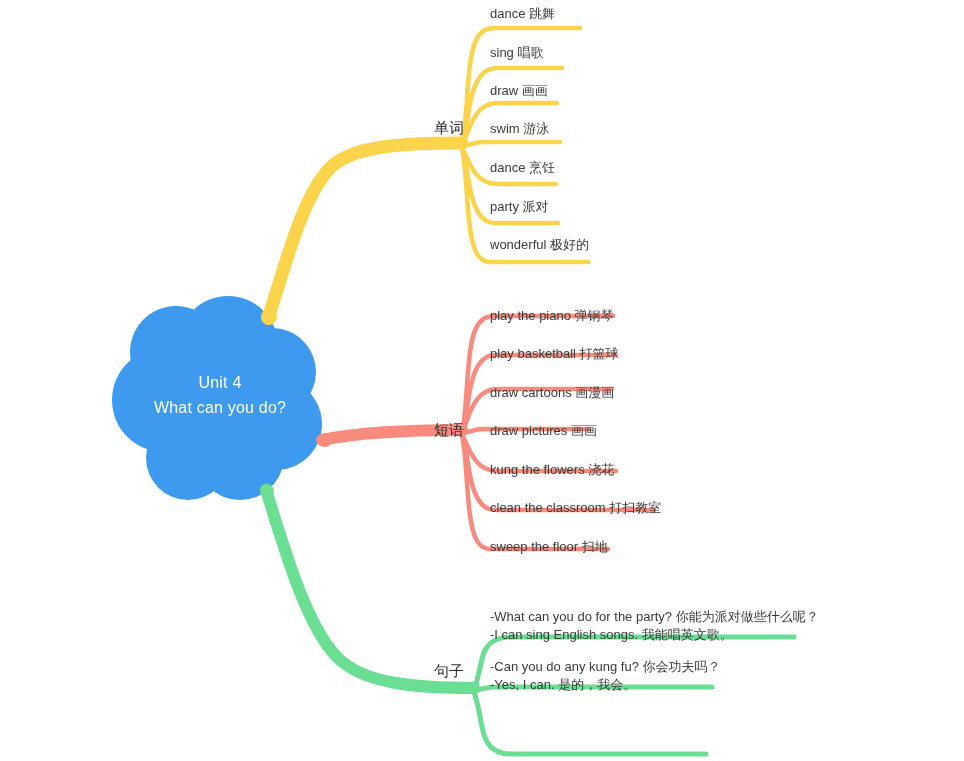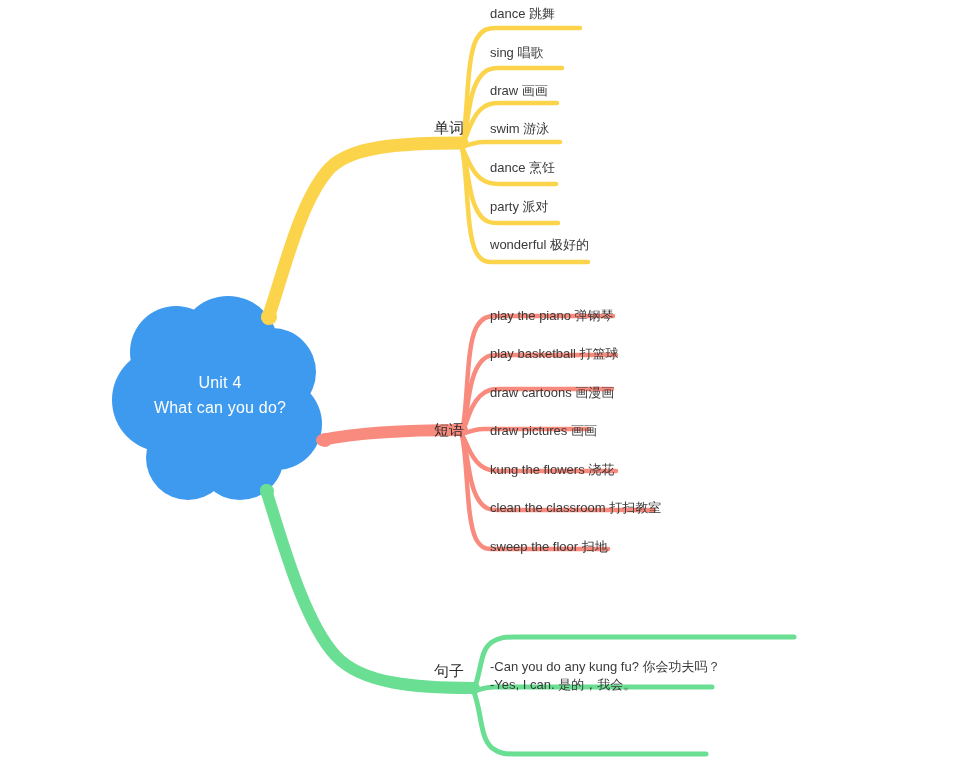--- a/index.html
+++ b/index.html
@@ -139,16 +139,18 @@
   <div class="leaf-text" style="left:490px; top:236px;">wonderful 极好的</div>
 
   <div class="leaf-text" style="left:490px; top:307px;">play the piano 弹钢琴</div>
   <div class="leaf-text" style="left:490px; top:345px;">play basketball 打篮球</div>
   <div class="leaf-text" style="left:490px; top:384px;">draw cartoons 画漫画</div>
   <div class="leaf-text" style="left:490px; top:422px;">draw pictures 画画</div>
   <div class="leaf-text" style="left:490px; top:461px;">kung the flowers 浇花</div>
   <div class="leaf-text" style="left:490px; top:499px;">clean the classroom 打扫教室</div>
   <div class="leaf-text" style="left:490px; top:538px;">sweep the floor 扫地</div>
 
+  <div class="leaf-text two-line" style="left:490px; top:608px;">-What can you do for the party? 你能为派对做些什么呢？
+-I can sing English songs. 我能唱英文歌。</div>
   <div class="leaf-text two-line" style="left:490px; top:658px;">-Can you do any kung fu? 你会功夫吗？
 -Yes, I can. 是的，我会。</div>
 
 </div>
 
 </body></html>

